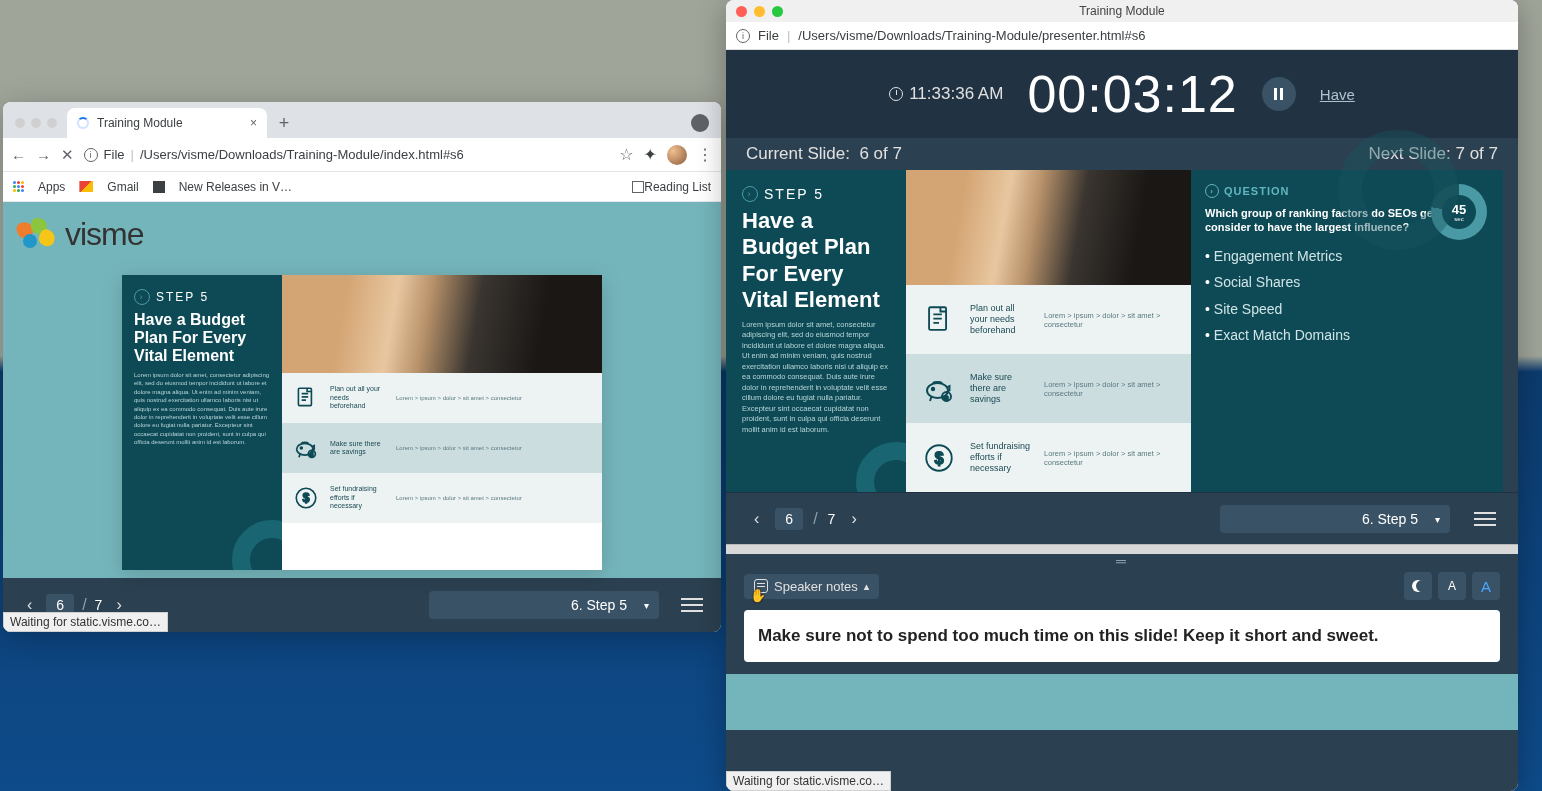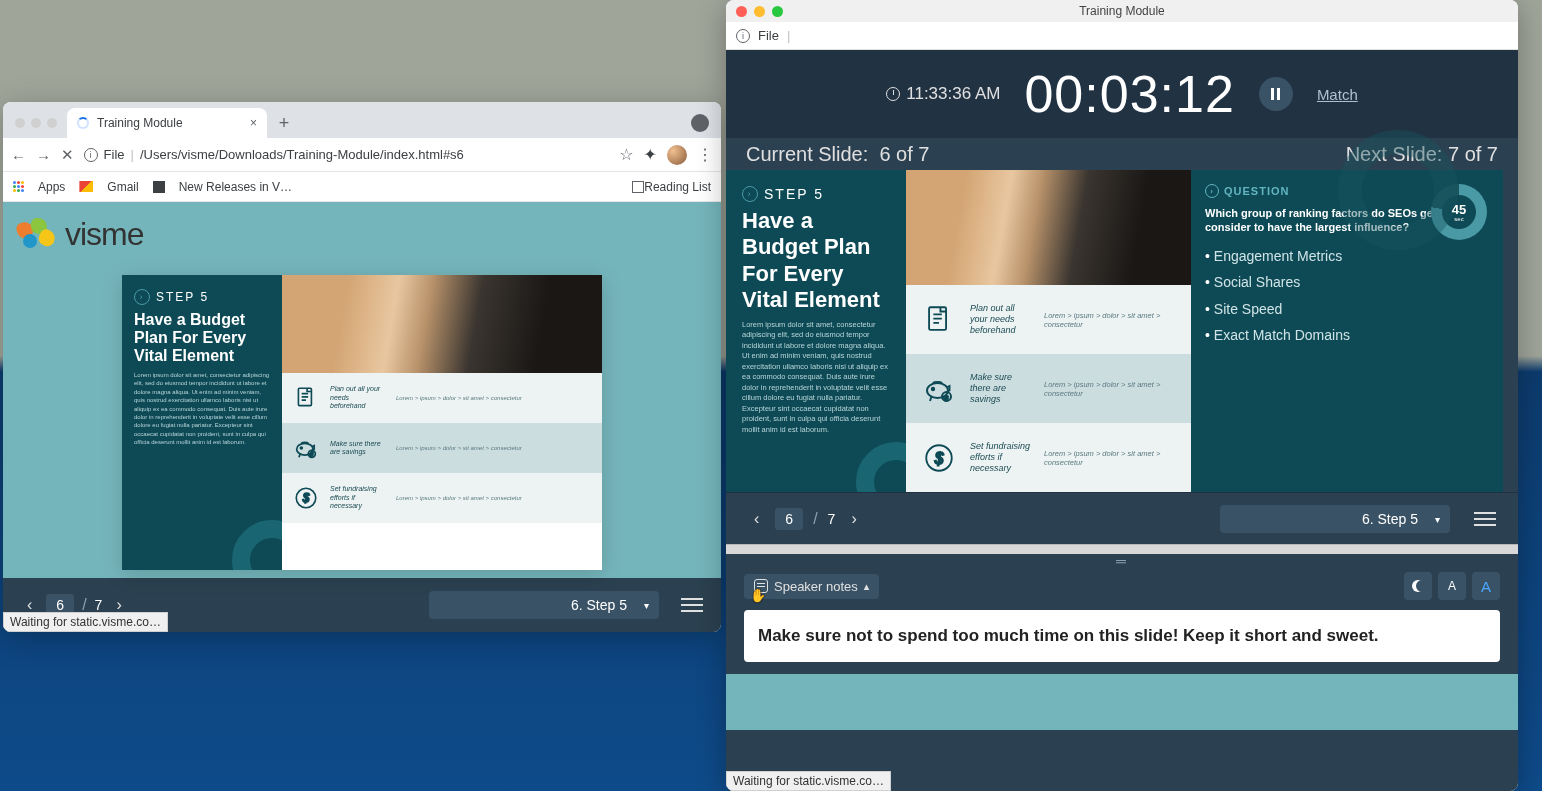--- a/index.html
+++ b/index.html
@@ -47,21 +47,21 @@
 .slide-wrap{flex:1;display:flex;justify-content:center;padding:8px 0;}
 .slide{width:480px;background:#fff;display:flex;position:relative;box-shadow:0 4px 20px rgba(0,0,0,.15);}
 .s-left{width:160px;background:#0d4a55;color:#fff;padding:14px 12px;position:relative;overflow:hidden;}
 .step-row{display:flex;align-items:center;gap:6px;font-size:12px;letter-spacing:2px;}
 .step-arrow{width:16px;height:16px;border:1.5px solid #4a9aa5;border-radius:50%;display:flex;align-items:center;justify-content:center;color:#4a9aa5;font-size:9px;}
 .s-title{font-size:16px;font-weight:600;margin:6px 0;}
 .lorem{font-size:6px;line-height:1.4;color:#b7d4d8;}
 .quarter{position:absolute;bottom:-30px;right:-30px;width:80px;height:80px;border:18px solid #1a6572;border-radius:50%;}
 .s-right{flex:1;display:flex;flex-direction:column;}
 .photo{height:98px;background:linear-gradient(100deg,#d4a574 20%,#e8c7a0 35%,#b8926a 45%,#3a3530 60%,#1a1715 80%);position:relative;}
-.rows{flex:1;font-style:italic;}
+.rows{flex:1;}
 .row{height:50px;display:flex;align-items:center;padding:0 10px;gap:10px;}
 .row:nth-child(odd){background:#edf3f3;}
 .row:nth-child(even){background:#ccdde0;}
 .ico{width:28px;height:28px;display:flex;align-items:center;justify-content:center;color:#0d4a55;}
 .rt{font-size:7px;color:#1a4a52;width:56px;line-height:1.2;}
 .rm{font-size:6px;color:#5a7a80;flex:1;}
 
 .nav{height:54px;background:#2b4050;display:flex;align-items:center;padding:0 18px;gap:8px;}
 .chev{color:#e0e0e0;font-size:16px;padding:4px 6px;cursor:pointer;}
 .num-pill{background:#3a5265;color:#fff;padding:3px 10px;border-radius:3px;font-size:14px;}
@@ -86,21 +86,21 @@
 .timer-bar{height:88px;background:#213243;display:flex;align-items:center;justify-content:center;gap:24px;}
 .clock{display:flex;align-items:center;gap:6px;font-size:17px;color:#e0e0e0;}
 .clk-ico{width:14px;height:14px;border:1.5px solid #e0e0e0;border-radius:50%;position:relative;}
 .clk-ico::after{content:"";position:absolute;width:1px;height:5px;background:#e0e0e0;left:50%;top:2px;}
 .elapsed{font-size:52px;font-weight:300;letter-spacing:1px;}
 .pause{width:34px;height:34px;border-radius:50%;background:#3a5265;display:flex;align-items:center;justify-content:center;cursor:pointer;}
 .pause span{display:flex;gap:3px;}
 .pause i{width:3px;height:12px;background:#fff;}
 .reset{color:#b0c0cc;text-decoration:underline;font-size:15px;cursor:pointer;}
 
-.labels{height:32px;display:flex;align-items:center;justify-content:space-between;padding:0 20px;font-size:20px;background:#2b4050;gap:9px;}
+.labels{height:32px;display:flex;align-items:center;justify-content:space-between;padding:0 20px;font-size:17px;background:#2b4050;gap:9px;}
 .cur,.nxt{color:#e0e0e0;}
 
 .slides-row{height:322px;display:flex;gap:0;padding:0;}
 .big-slide{width:465px;background:#fff;display:flex;}
 .bs-left{width:180px;background:#0d4a55;color:#fff;padding:16px;position:relative;overflow:hidden;}
 .bs-left .s-title{font-size:22px;line-height:1.2;}
 .bs-left .step-row{font-size:14px;}
 .bs-left .lorem{font-size:7.5px;}
 .bs-right{flex:1;display:flex;flex-direction:column;}
 .bs-right .photo{height:115px;}
@@ -291,36 +291,37 @@
       <span class="rd red"></span>
       <span class="rd yel"></span>
       <span class="rd grn"></span>
     </div>
     <span>Training Module</span>
   </div>
   <div class="r-addr">
     <span class="info-i">i</span>
     <span>File</span>
     <span class="pipe">|</span>
+    <span>/Users/visme/Downloads/Training-Module/presenter.html#s6</span>
   </div>
 
   <div class="presenter">
     <div class="timer-bar">
       <span class="clock">
         <span class="clk-ico"></span>
         <span>11:33:36 AM</span>
       </span>
       <span class="elapsed">00:03:12</span>
       <span class="pause">
           <span>
             <i></i>
             <i></i>
           </span>
         </span>
-      <span class="reset">Match</span>
+      <span class="reset">Have</span>
     </div>
 
     <div class="labels">
       <span class="cur"><span>Current Slide:</span>&nbsp; <span>6 of 7</span></span>
       <span class="nxt"><span>Next Slide:</span> <span>7 of 7</span></span>
     </div>
 
     <div class="slides-row">
       <div class="big-slide">
         <div class="bs-left s-left">

